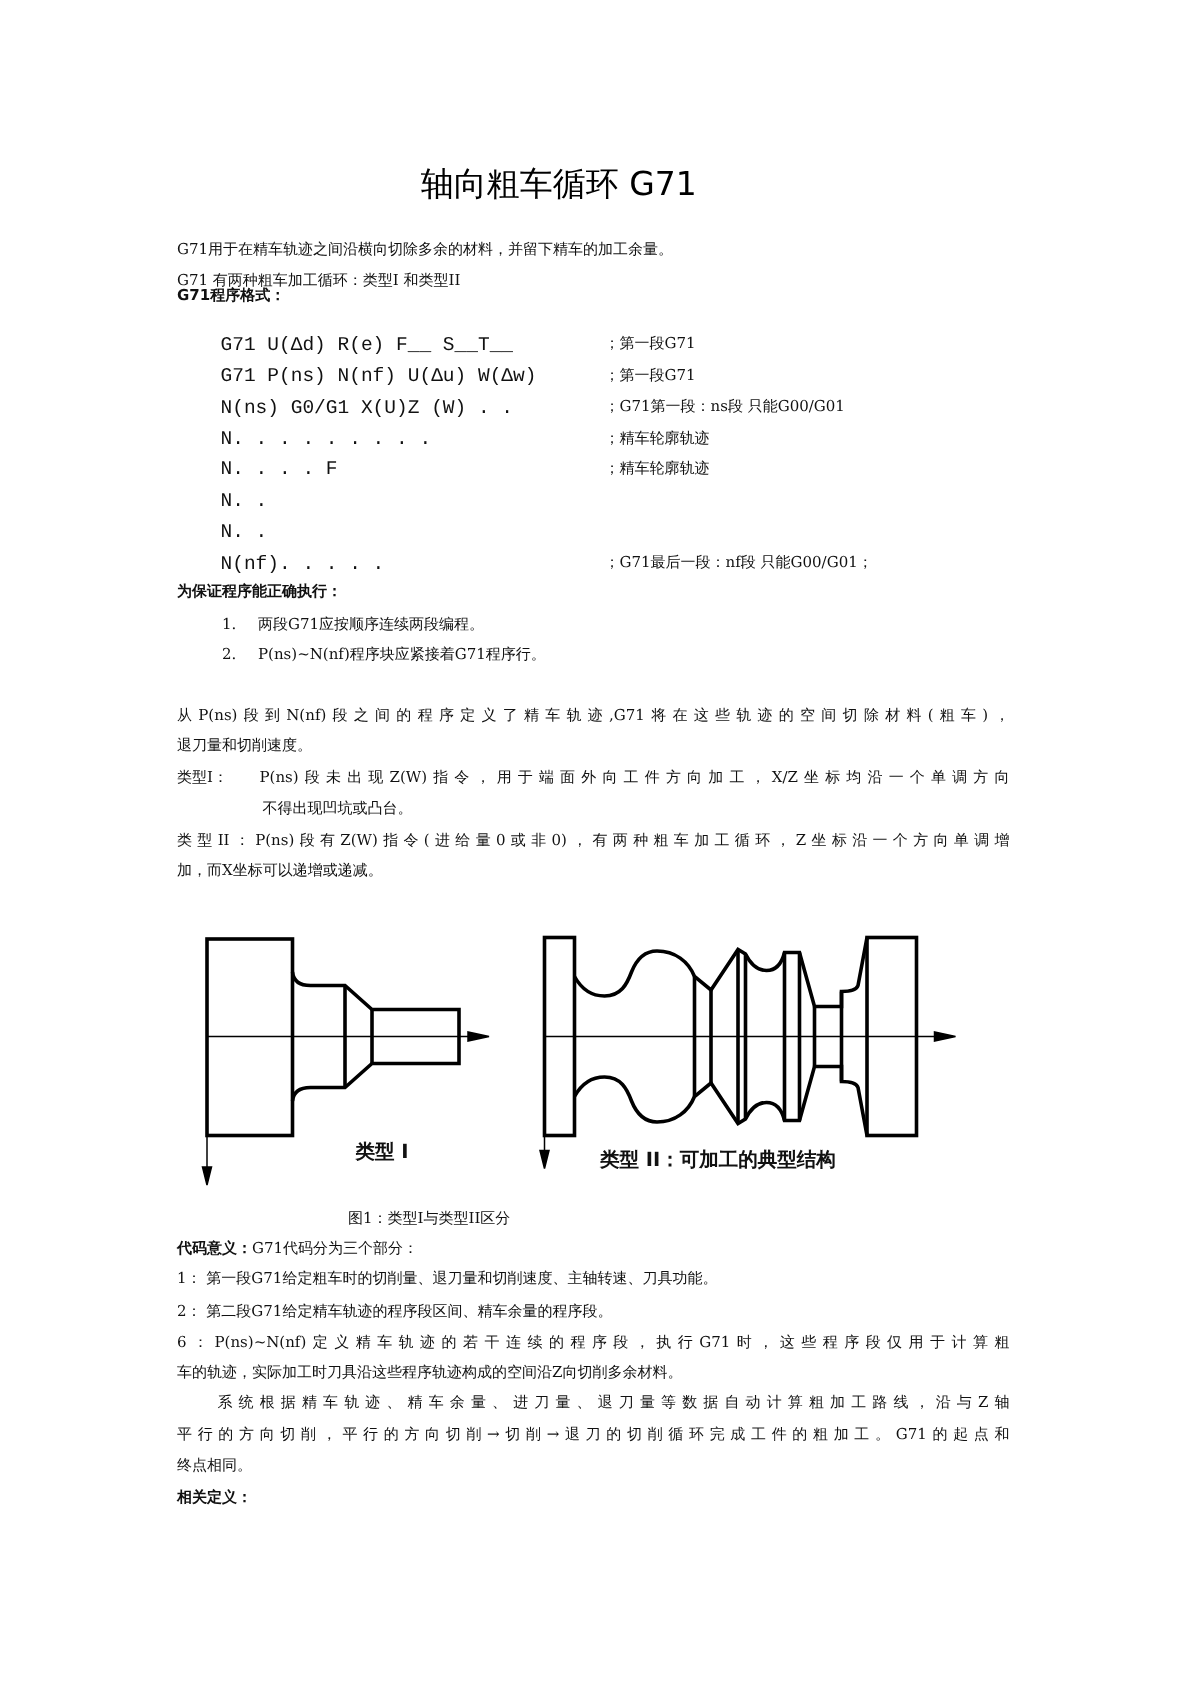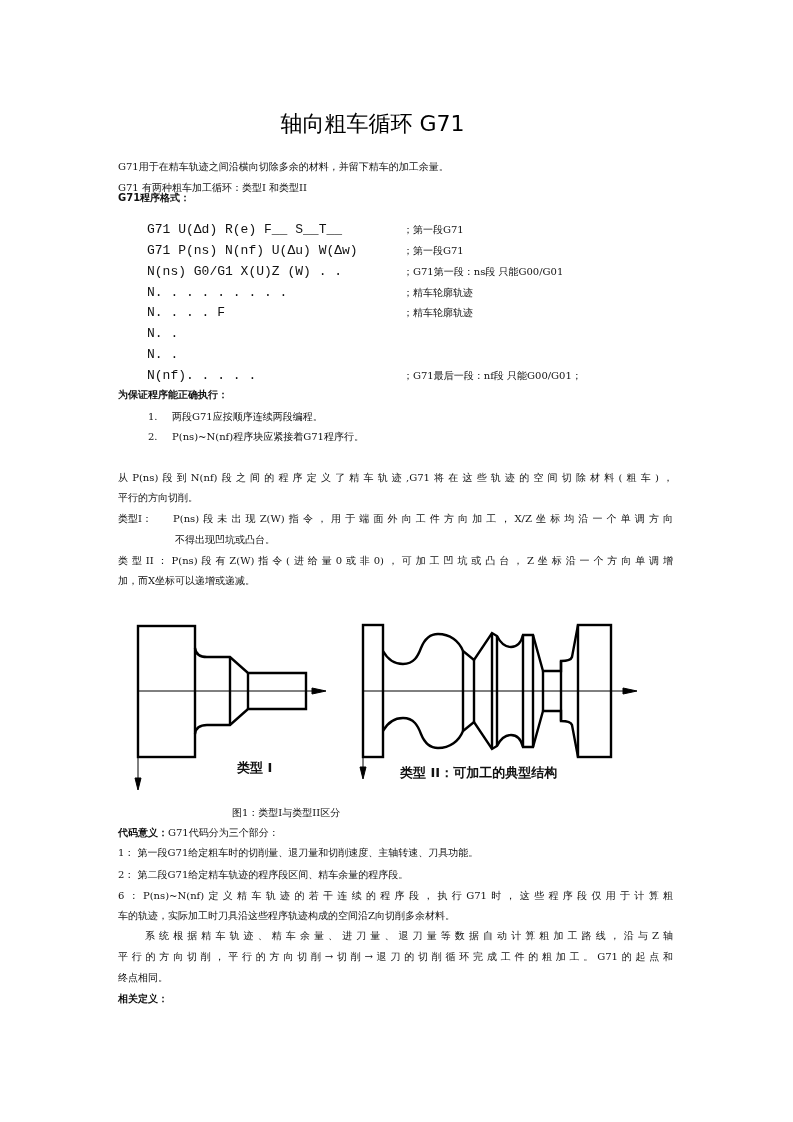--- a/index.html
+++ b/index.html
@@ -45,25 +45,25 @@
   <div class="ln cmt" style="top:366px">；G71最后一段：nf段 只能G00/G01；</div>
 </div>
 
 <div class="ln bold" style="left:118px;top:385px">为保证程序能正确执行：</div>
 <div class="ln" style="left:148px;top:407px">1.</div>
 <div class="ln" style="left:172px;top:407px">两段G71应按顺序连续两段编程。</div>
 <div class="ln" style="left:148px;top:427px">2.</div>
 <div class="ln" style="left:172px;top:427px">P(ns)~N(nf)程序块应紧接着G71程序行。</div>
 
 <div class="ln just" style="top:468px">从P(ns)段到N(nf)段之间的程序定义了精车轨迹,G71将在这些轨迹的空间切除材料(粗车)，</div>
-<div class="ln" style="left:118px;top:488px">平行的方向切削。</div>
+<div class="ln" style="left:118px;top:488px">退刀量和切削速度。</div>
 <div class="ln" style="left:118px;top:509px">类型I：</div>
 <div class="ln" style="left:173px;top:509px;width:500px;white-space:normal;text-align:justify;text-align-last:justify">P(ns)段未出现Z(W)指令，用于端面外向工件方向加工，X/Z坐标均沿一个单调方向</div>
 <div class="ln" style="left:175px;top:530px">不得出现凹坑或凸台。</div>
-<div class="ln just" style="top:551px">类型II：P(ns)段有Z(W)指令(进给量0或非0)，可加工凹坑或凸台，Z坐标沿一个方向单调增</div>
+<div class="ln just" style="top:551px">类型II：P(ns)段有Z(W)指令(进给量0或非0)，有两种粗车加工循环，Z坐标沿一个方向单调增</div>
 <div class="ln" style="left:118px;top:571px">加，而X坐标可以递增或递减。</div>
 
 <svg class="figure" viewBox="0 0 793 1122">
   <defs>
     <path id="t2top" d="M383,651 C388,660 395,664 403,664 C414,664 418,656 421,648 C425,638 431,634 438,634 C450,634 459,641 463,651 L474,660 L492,633 L497,636 C501,644 506,647 511,647 C517,647 521,643 523,635 L533,635 L543,671 L561,671 L561,661 C567,661 571,660 572,657 L578,625"></path>
   </defs>
 
   <g stroke="#000" fill="none" stroke-width="2.4">
     <rect x="138" y="626" width="57" height="131"></rect>
     <path d="M195,648 Q196,657 207,657 L230,657 L248,673 L306,673 L306,709 L248,709 L230,725 L207,725 Q196,725 195,734"></path>

